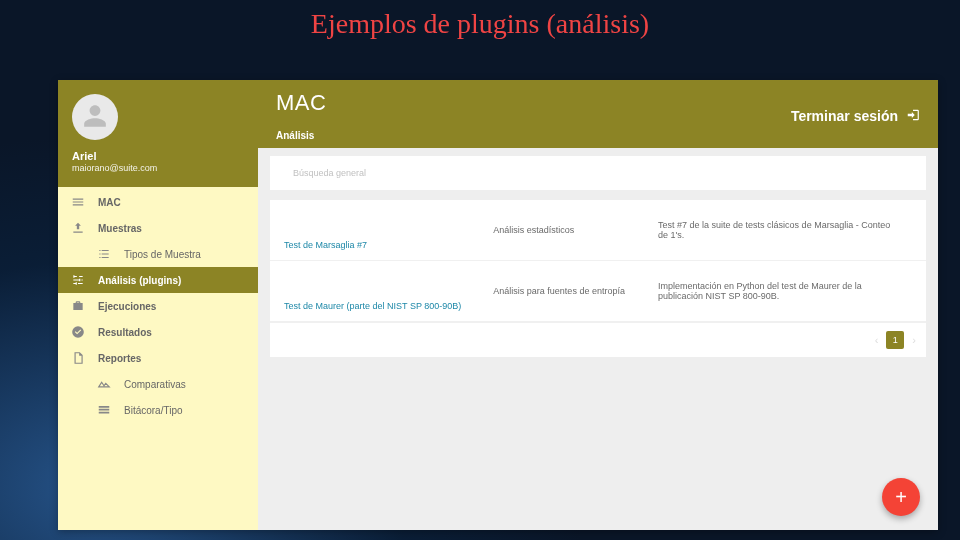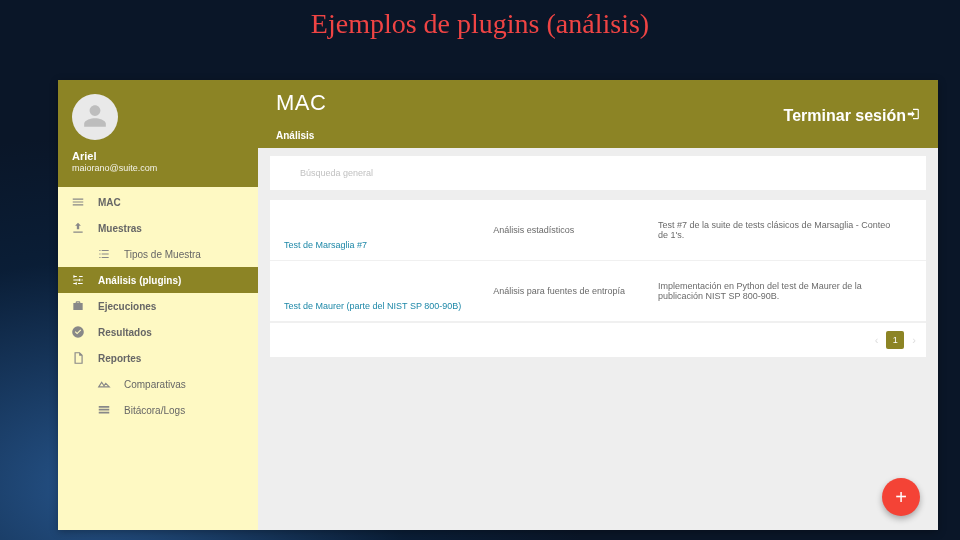--- a/index.html
+++ b/index.html
@@ -56,27 +56,27 @@
     background: #eeeeee;
   }
 
   .header {
     background: #8c8425; color: #fff; height: 68px; padding: 10px 18px 6px 18px;
     display: flex; justify-content: space-between;
   }
   .header-left { display: flex; flex-direction: column; }
   .header-title { font-size: 22px; font-weight: 300; letter-spacing: 0.5px; }
   .header-sub { font-size: 10px; margin-top: 14px; font-weight: 600; }
-  .header-right { display:flex; align-items:center; font-size: 16px; font-weight: 600; }
+  .header-right { display:flex; align-items:center; gap: 8px; font-size: 14px; font-weight: 600; }
   .logout-icon svg { width:14px; height:14px; fill:#fff; }
 
   .content { padding: 8px 12px; }
   .searchbar {
     background: #fff; height: 34px; display:flex; align-items:center;
-    padding: 0 30px; font-size: 9px; color: #bbb;
+    padding: 0 23px; font-size: 9px; color: #bbb;
   }
   .searchbar input {
     border: none; outline: none; width: 100%; font-size: 9px; color: #555;
   }
   .searchbar input::placeholder { color: #c1c1c1; }
 
   .table-card {
     background: #fff; margin-top: 10px; padding: 0;
   }
   .thead, .trow {
@@ -195,21 +195,21 @@
             </svg>
           </span>
         <span>Comparativas</span>
       </div>
       <div class="nav-item child">
         <span class="nav-icon">
             <svg viewBox="0 0 24 24">
               <path d="M3 5h18v3H3zM3 10h18v3H3zM3 15h18v3H3z"></path>
             </svg>
           </span>
-        <span>Bitácora/Logs</span>
+        <span>Bitácora/Tipo</span>
       </div>
     </nav>
   </aside>
 
   <main class="main">
     <div class="header">
       <div class="header-left">
         <div class="header-title">MAC</div>
         <div class="header-sub">Análisis</div>
       </div>

